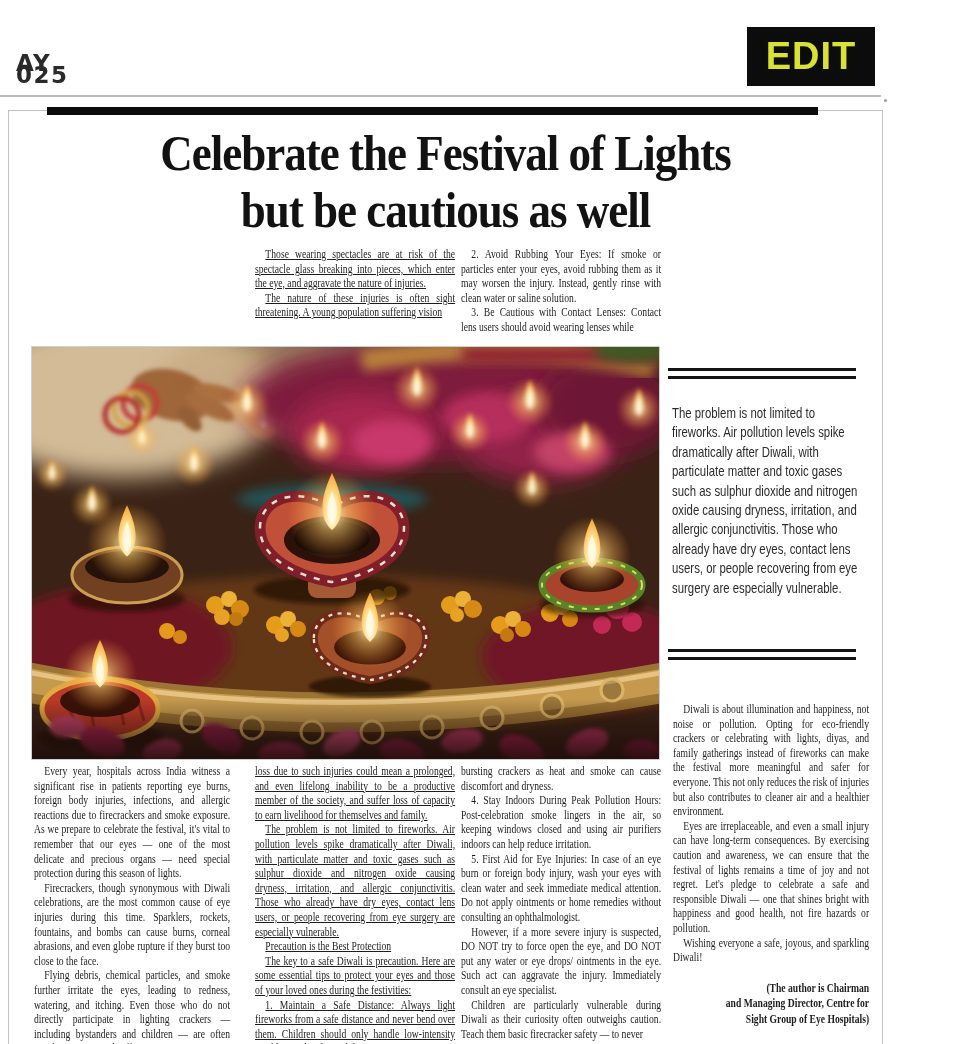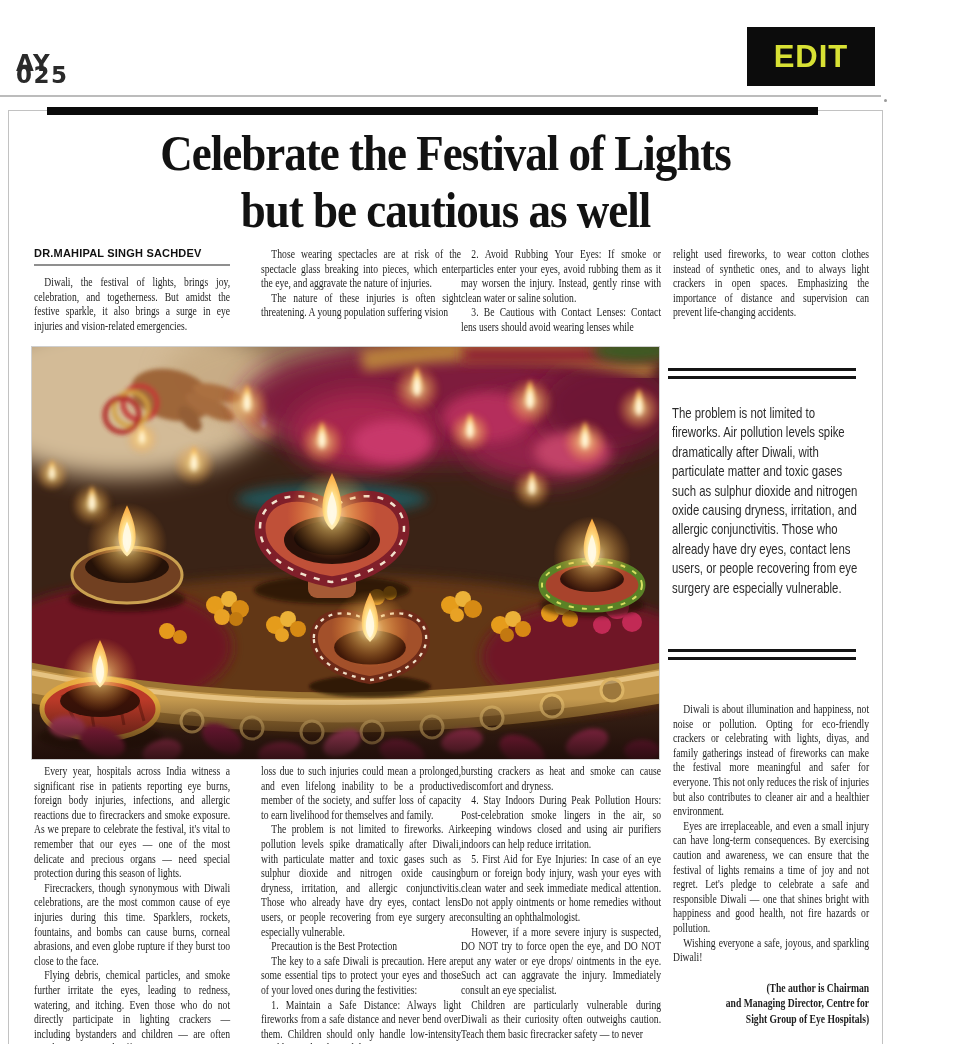--- a/index.html
+++ b/index.html
@@ -6,35 +6,35 @@
   .page{position:relative;width:954px;height:1044px;background:#ffffff;overflow:hidden;
         font-family:"Liberation Serif",serif;color:#1d1d1d;}
   
   .frag{position:absolute;font-family:"DejaVu Sans",sans-serif;font-weight:700;
         color:#2a2a2a;font-size:23px;line-height:23px;letter-spacing:1.5px;margin-left:15px;}
   .frag1{left:1px;top:52px;}
   .frag2{left:1px;top:64px;}
   
   .edit-badge{position:absolute;left:747px;top:27px;width:128px;height:59px;background:#0c0c0c;
         display:flex;align-items:center;justify-content:center;}
-  .edit-badge span{font-family:"Liberation Sans",sans-serif;font-weight:700;font-size:31px;
+  .edit-badge span{font-family:"Liberation Sans",sans-serif;font-weight:700;font-size:38px;
         color:#d8e134;letter-spacing:1px;text-align:center;}
   .top-rule{position:absolute;left:0;top:95px;width:881px;height:2px;background:#bcbcbc;}
   .dot-artifact{position:absolute;left:884px;top:99px;width:3px;height:3px;background:#9a9a9a;border-radius:50%;}
   
   .article-box{position:absolute;left:8px;top:110px;width:873px;height:934px;
         border:1px solid #c2c2c2;background:#fff;}
   .top-black-bar{position:absolute;left:38px;top:-4px;width:771px;height:8px;background:#0b0b0b;}
   .headline{position:absolute;left:0;right:0;top:14px;margin:0;text-align:center;
         font-family:"Liberation Serif",serif;font-weight:700;font-size:45px;line-height:51px;
         letter-spacing:-1px;color:#121212;transform:scaleY(1.12);transform-origin:50% 0;}
   
   .col{position:absolute;}
   .c1{left:25px;width:196px;}
-  .c2{left:252px;width:200px;}
+  .c2{left:246px;width:200px;text-decoration:underline;}
   .c3{left:452px;width:200px;}
   .c4{left:664px;width:196px;}
   .top-col{top:136px;}
   .bot-col{top:653px;}
   .c4-bot{top:591px;}
   .byline{font-family:"Liberation Sans",sans-serif;font-weight:700;font-size:11px;
         letter-spacing:.2px;color:#111;}
   .byline-rule{height:2px;background:#8f8f8f;margin:5px 0 9px 0;}
   .body-text{font-family:"Liberation Serif",serif;font-size:13px;line-height:14.6px;
         text-align:justify;color:#1d1d1d;transform-origin:0 0;}
@@ -71,47 +71,35 @@
   </div>
 
   <div class="top-rule"></div>
   <div class="dot-artifact"></div>
 
   <div class="article-box">
     <div class="top-black-bar"></div>
 
     <h1 class="headline"><span>Celebrate the Festival of Lights</span><br><span>but be cautious as well</span></h1>
 
-    <div class="col c1 top-col">
-      <div class="byline">DR.MAHIPAL SINGH SACHDEV</div>
-      <div class="byline-rule"></div>
-      <div class="body-text sq1 paras">
-          <p class="para">Diwali, the festival of lights, brings joy, celebration, and togetherness. But amidst the festive sparkle, it also brings a surge in eye injuries and vision-related emergencies.</p>
-        </div>
-    </div>
 
     <div class="col c2 top-col">
       <div class="body-text sq2 paras">
           <p class="para">Those wearing spectacles are at risk of the spectacle glass breaking into pieces, which enter the eye, and aggravate the nature of injuries.</p>
           <p class="para">The nature of these injuries is often sight threatening. A young population suffering vision</p>
         </div>
     </div>
 
     <div class="col c3 top-col">
       <div class="body-text sq2 paras">
           <p class="para">2. Avoid Rubbing Your Eyes: If smoke or particles enter your eyes, avoid rubbing them as it may worsen the injury. Instead, gently rinse with clean water or saline solution.</p>
           <p class="para">3. Be Cautious with Contact Lenses: Contact lens users should avoid wearing lenses while</p>
         </div>
     </div>
 
-    <div class="col c4 top-col">
-      <div class="body-text sq1 paras continues">
-          <p class="para">relight used fireworks, to wear cotton clothes instead of synthetic ones, and to always light crackers in open spaces. Emphasizing the importance of distance and supervision can prevent life-changing accidents.</p>
-        </div>
-    </div>
 
     <figure class="photo" role="img" aria-label="Close-up of lit clay diyas decorated with red and white rims arranged on an ornate golden tray with marigold flowers and rose petals; blurred flames, pink garlands and a hand lighting lamps in the warm background">
       <svg width="627" height="412" viewBox="0 0 627 412" preserveAspectRatio="none">
         <defs>
           <radialGradient id="gl">
             <stop offset="0" stop-color="#fff6d8" stop-opacity=".95"></stop>
             <stop offset=".35" stop-color="#ffcf6e" stop-opacity=".55"></stop>
             <stop offset="1" stop-color="#ff9a2e" stop-opacity="0"></stop>
           </radialGradient>
           <radialGradient id="fl" cx=".5" cy=".72" r=".8">

